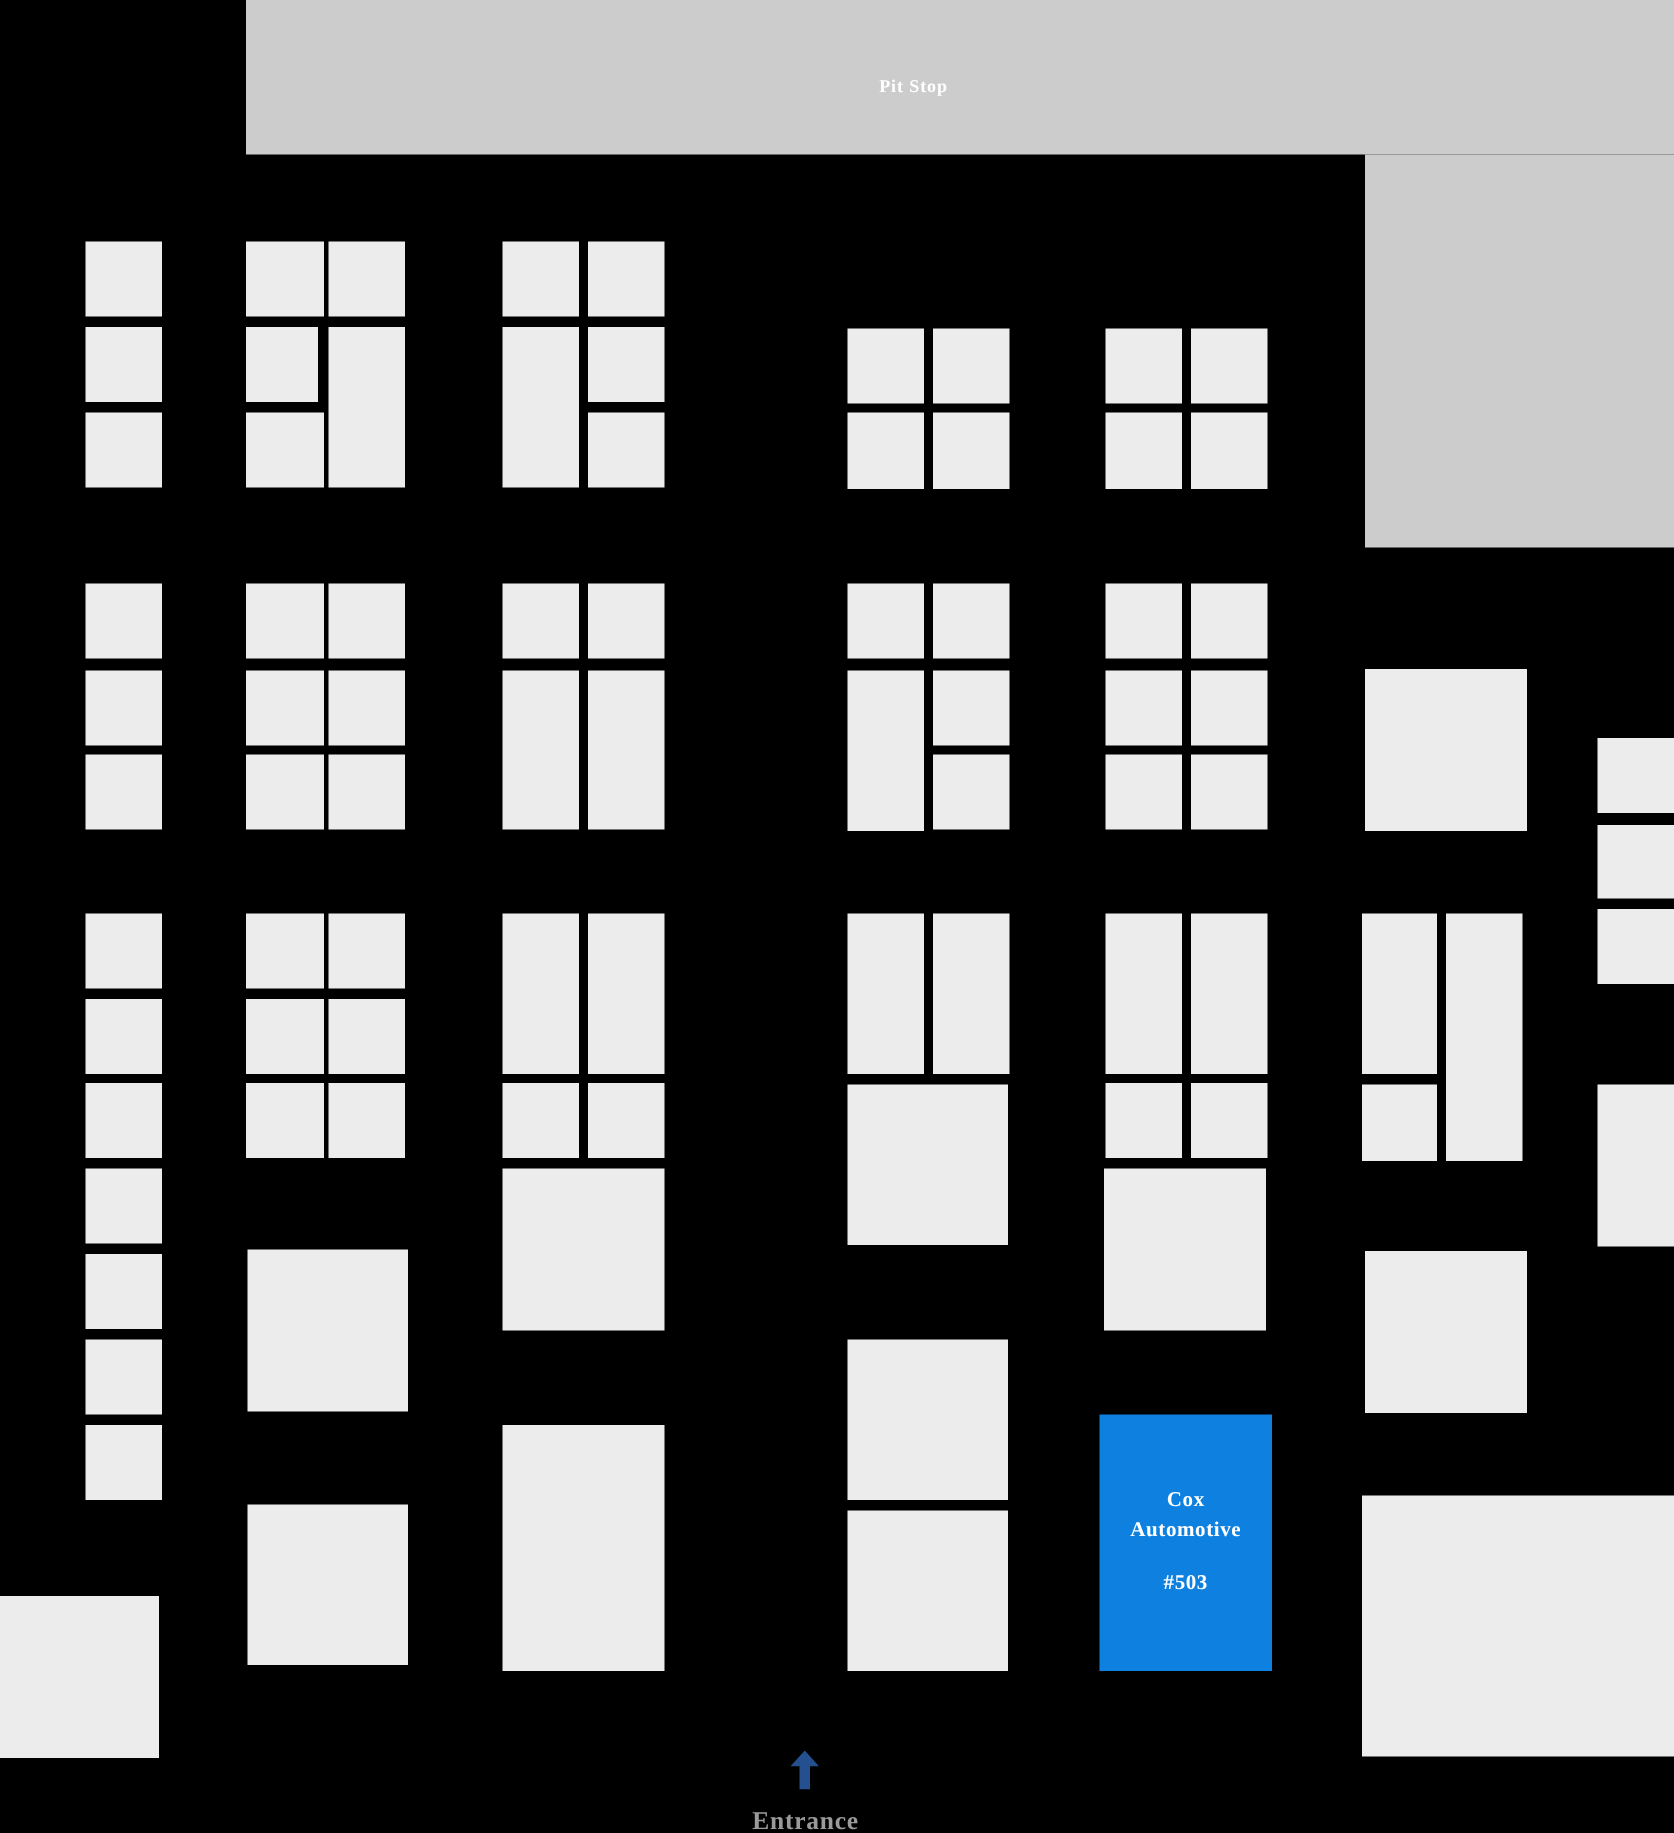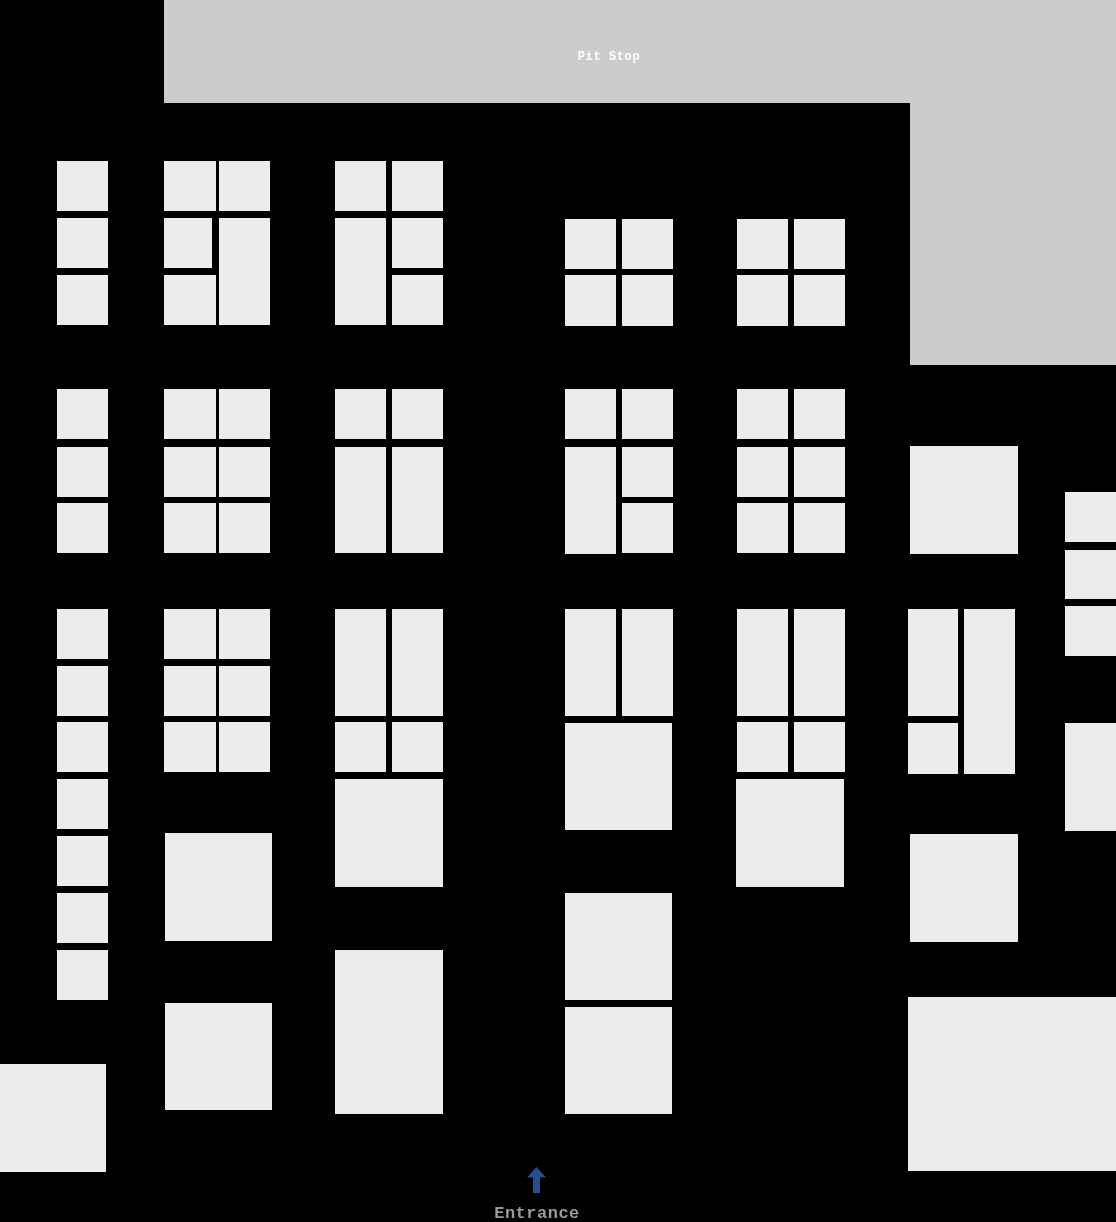--- a/index.html
+++ b/index.html
@@ -1,21 +1,21 @@
 <!DOCTYPE html>
 <html><head>
 <meta charset="utf-8">
 <style>
   html, body { margin: 0; padding: 0; background: #000; }
   .stage {
     position: relative;
     width: 1116px;
     height: 1222px;
     overflow: hidden;
-    font-family: Liberation Mono, monospace;
+    font-family: Liberation Serif, serif;
     background: #000;
   }
   .zone   { position: absolute; z-index: 1; }
   .booth  { position: absolute; z-index: 2; }
   .label-pitstop {
     position: absolute; z-index: 3;
     left: 609px; top: 50px;
     transform: translateX(-50%);
     font-weight: bold; font-size: 12px; letter-spacing: 0.6px;
     white-space: nowrap;
@@ -43,20 +43,24 @@
     white-space: nowrap;
   }
 </style>
 </head>
 <body>
 
 <div class="stage" style="background: rgb(0, 0, 0);">
 
   <span class="label-pitstop" style="color: rgb(255, 255, 255);">Pit Stop</span>
 
+  <div class="booth-highlight" id="cox-booth" style="left: 733px; top: 943px; width: 115px; height: 171px; background: rgb(13, 128, 224); color: rgb(255, 255, 255);">
+    <div class="cox-name">Cox Automotive</div>
+    <div class="cox-number">#503</div>
+  </div>
 
   <svg class="entrance-arrow" viewBox="0 0 19 26" xmlns="http://www.w3.org/2000/svg">
     <path id="entrance-arrow-path" d="M9.5 0 L19 10.5 H13 V26 H6 V10.5 H0 Z" fill="#24508f"></path>
   </svg>
 
   <span class="label-entrance" style="color: rgb(154, 154, 154);">Entrance</span>
 
 <div class="zone" style="left: 164px; top: 0px; width: 952px; height: 103px; background: rgb(204, 204, 204);"></div>
     <div class="zone" style="left: 910px; top: 103px; width: 206px; height: 262px; background: rgb(204, 204, 204);"></div>
     <div class="booth" style="left: 57px; top: 161px; width: 51px; height: 50px; background: rgb(236, 236, 236);"></div>

